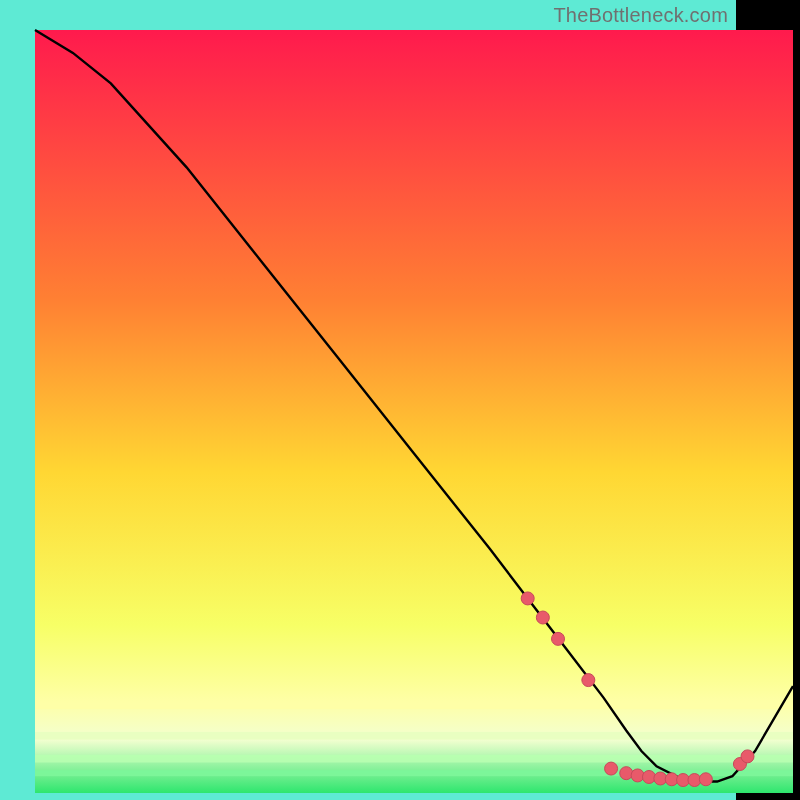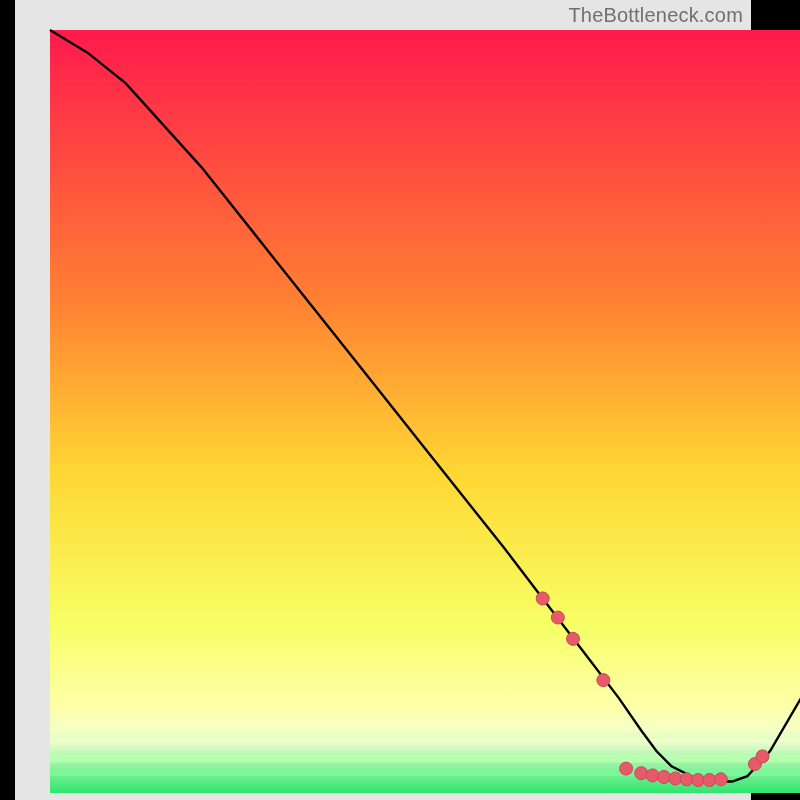--- a/index.html
+++ b/index.html
@@ -8,22 +8,21 @@
     width: 800px;
     height: 800px;
     background: #000;
     overflow: hidden;
     font-family: Arial, Helvetica, sans-serif;
   }
   .stage {
     position: relative;
     width: 736px;
     height: 800px;
-    background: #e5e5e5;
-    margin-left: 15px;
+    background: #5eead4;
   }
   .watermark {
     position: absolute;
     top: 4px;
     right: 8px;
     color: #707070;
     font-size: 20px;
     font-weight: 500;
     letter-spacing: 0.2px;
     z-index: 5;

